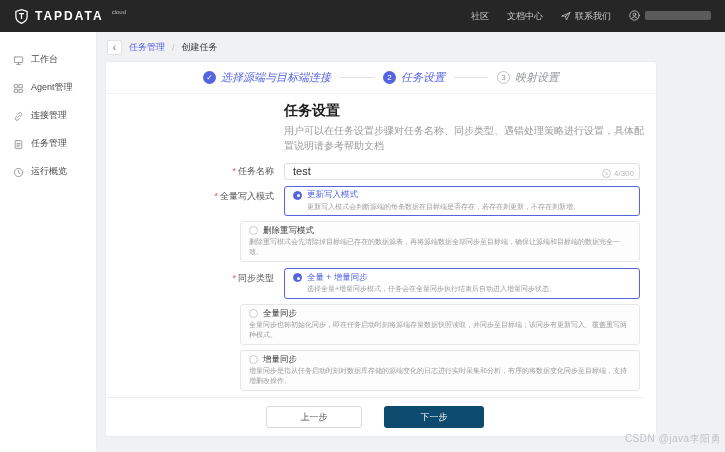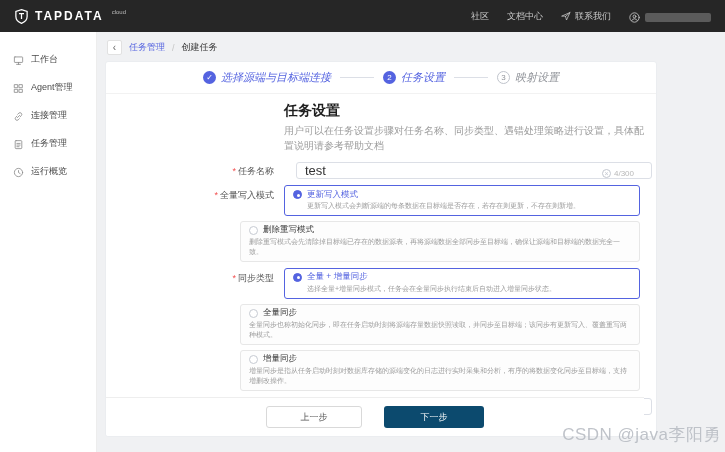--- a/index.html
+++ b/index.html
@@ -5,21 +5,21 @@
   * { margin:0; padding:0; box-sizing:border-box; }
   html,body { width:725px; height:452px; overflow:hidden; }
   body { font-family:"Liberation Sans","DejaVu Sans",sans-serif; background:#fff; position:relative; color:#333; }
 
   
   .hdr { position:absolute; top:0; left:0; right:0; height:32px; background:#262626;
          display:flex; align-items:center; padding:0 14px; z-index:10; }
   .logo { display:flex; align-items:center; gap:6px; cursor:pointer; }
   .logo-word { color:#fff; font-weight:bold; font-size:12px; letter-spacing:2px; }
   .logo-sup { color:#b9b9b9; font-size:6px; position:relative; top:-4px; margin-left:2px; }
-  .hdr-nav { margin-left:auto; display:flex; align-items:flex-end; gap:18px; }
+  .hdr-nav { margin-left:auto; display:flex; align-items:flex-start; gap:18px; }
   .hdr-link { color:#c9c9c9; font-size:9px; display:flex; align-items:center; gap:4px; cursor:pointer; }
   .hdr-user { display:flex; align-items:center; gap:5px; }
   .user-pill { width:66px; height:9px; background:#5b5b5b; border-radius:2px; }
 
   
   .side { position:absolute; top:30px; left:0; bottom:0; width:97px; background:#fff;
           border-right:1px solid #ededed; padding-top:8px; z-index:5; }
   .side-item { height:28px; display:flex; align-items:flex-end; gap:7px; padding-left:13px;
                font-size:9px; color:#4a4a4a; cursor:pointer; }
   .side-item svg { flex:0 0 auto; }
@@ -55,22 +55,22 @@
   .sub { margin:4px 0 0 178px; width:360px; font-size:10px; color:#9c9c9c; line-height:1.45; }
 
   .form { margin-top:8px; }
   .row { display:flex; margin-bottom:6px; padding-right:16px; }
   .lab { width:178px; flex:0 0 178px; text-align:right; padding-right:10px; font-size:9px;
          color:#555; padding-top:4px; }
   .star { color:#f24f4f; margin-right:2px; }
   .ctl { flex:1; min-width:0; }
 
   .inp-wrap { position:relative; }
-  .inp { width:100%; height:17px; border:1px solid #dcdfe6; border-radius:3px; font-size:13px;
-         color:#333; padding:0 46px 0 8px; outline:none; font-family:inherit;margin-left:12px; }
+  .inp { width:100%; height:17px; border:1px solid #dcdfe6; border-radius:3px; font-size:11px;
+         color:#333; padding:0 46px 0 8px; outline:none; font-family:inherit; }
   .inp.plain { padding-right:8px; }
   .suffix { position:absolute; right:6px; top:0; height:17px; display:flex; align-items:flex-end; gap:3px; }
   .clear-ic { width:9px; height:9px; border:1px solid #c3c7cf; border-radius:50%; color:#c3c7cf;
               font-size:7px; line-height:7px; text-align:center; cursor:pointer; }
   .cnt { font-size:8px; color:#b8b8b8; }
 
   .opts { display:flex; flex-direction:column; gap:5px; }
   .opt { border:1px solid #e7e7e7; border-radius:3px; background:#fdfdfd;
          padding:3px 8px 4px 8px; cursor:pointer; }
   .opt.sel { border-color:#5463e0; background:#fff; }
@@ -90,21 +90,21 @@
   .toggle .knob { position:absolute; left:1px; top:1px; width:10px; height:10px; border-radius:50%; background:#fff; }
 
   
   .foot { position:absolute; left:0; right:12px; bottom:0; height:39px; border-top:1px solid #eeeeee;
           display:flex; align-items:center; justify-content:center; gap:22px; background:#fff;
           border-radius:0 0 3px 3px; }
   .btn { height:22px; border-radius:3px; font-size:9px; font-family:inherit; cursor:pointer; }
   .btn-prev { width:96px; background:#fff; border:1px solid #d9d9d9; color:#555; }
   .btn-next { width:100px; background:#0c4a6e; border:none; color:#fff; }
 
-  .wm { position:absolute; right:4px; bottom:6px; font-size:17px; color:#b9bdc4; z-index:20;
+  .wm { position:absolute; right:4px; bottom:6px; font-size:10px; color:#b9bdc4; z-index:20;
         letter-spacing:0.5px; opacity:.9; }
 
   svg.ic { stroke:#8a8a8a; fill:none; stroke-width:1.5; stroke-linecap:round; stroke-linejoin:round; }
   svg.ic-w { stroke:#c9c9c9; fill:none; stroke-width:1.5; stroke-linecap:round; stroke-linejoin:round; }
 </style>
 </head>
 <body>
 
 <div class="hdr">
   <div class="logo">

